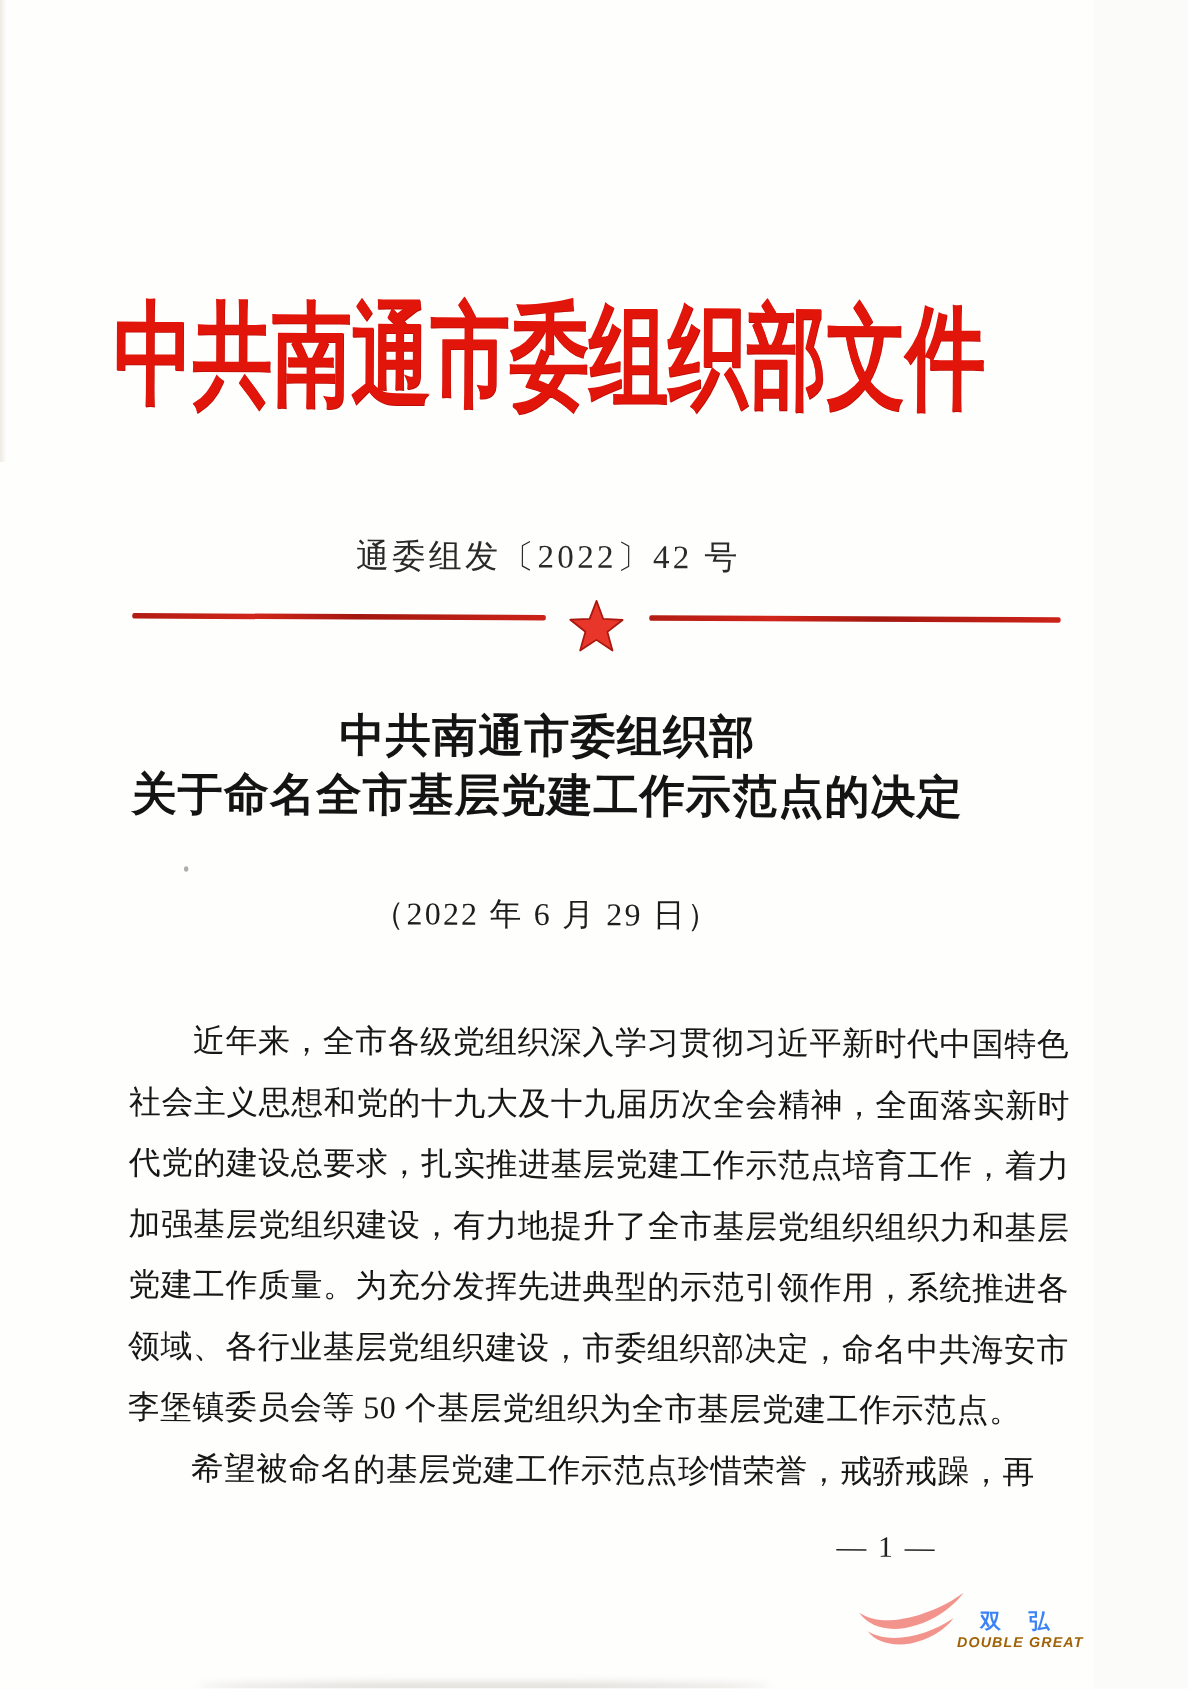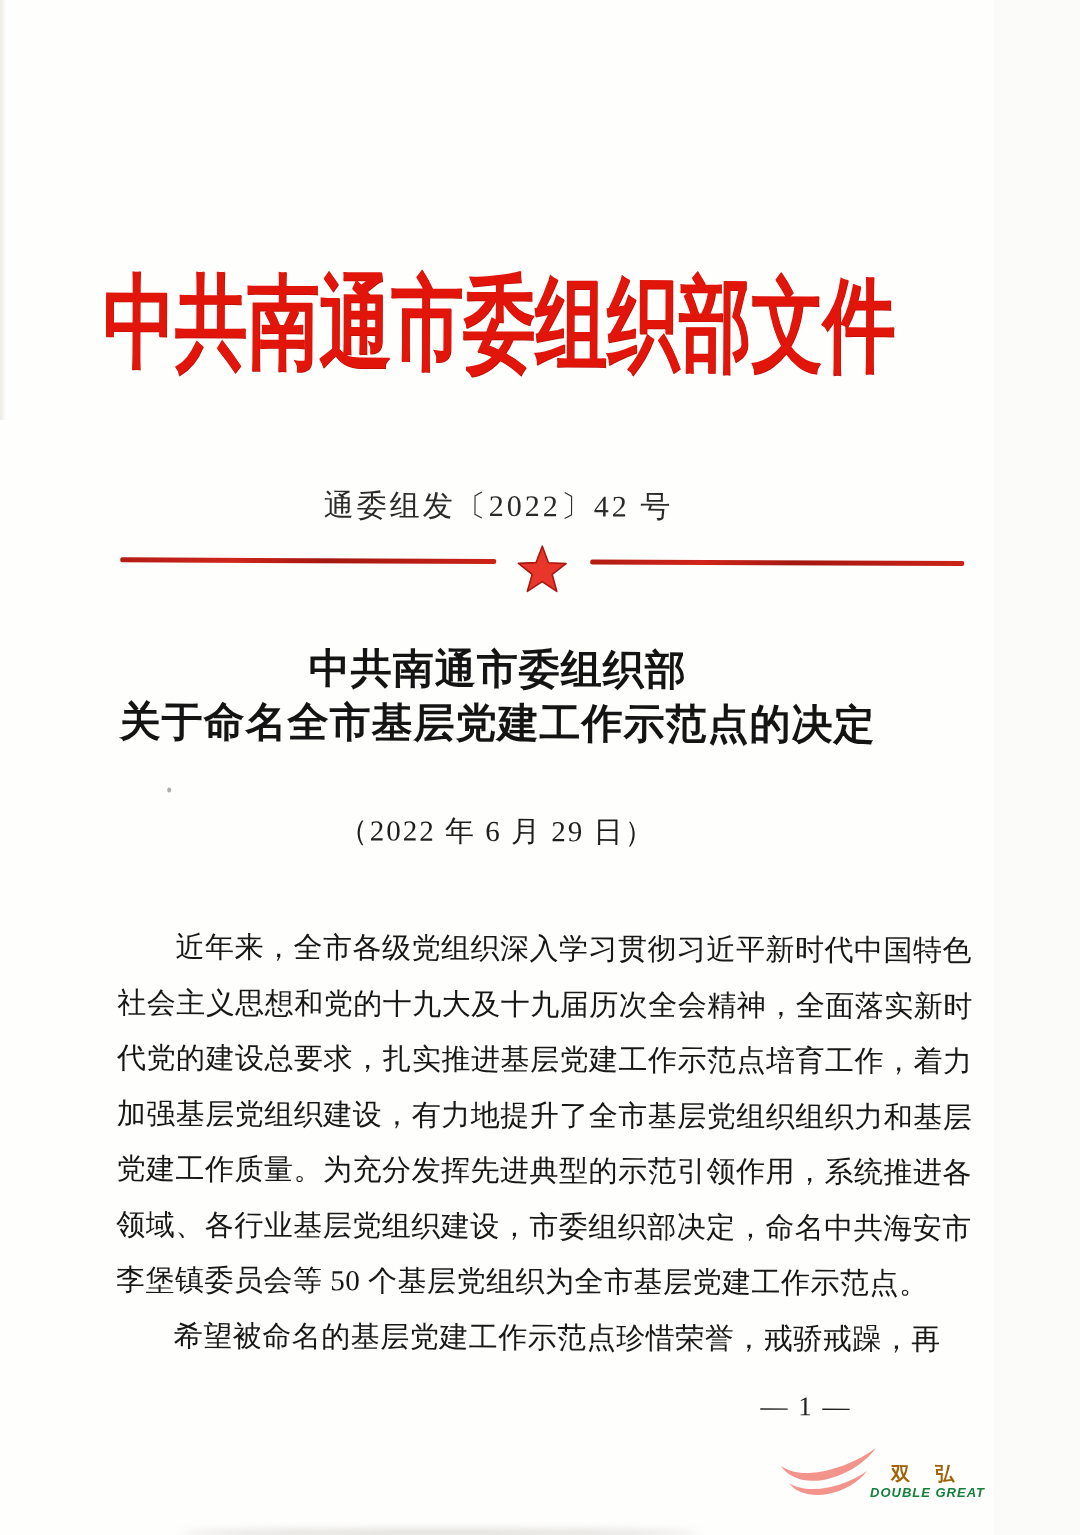--- a/index.html
+++ b/index.html
@@ -88,28 +88,28 @@
     letter-spacing: 2px; white-space: nowrap;
   }
   .logo {
     position: absolute; right: 20px; bottom: 28px;
     width: 205px; height: 64px;
   }
   .logo-swoosh { position: absolute; left: 10px; top: 4px; }
   .logo-cn {
     position: absolute; left: 122px; top: 18px;
     font-family: "Liberation Sans", "DejaVu Sans", sans-serif;
-    font-size: 19px; font-weight: bold; color: #a16207;
+    font-size: 19px; font-weight: bold; color: #3b82f6;
     letter-spacing: 10px; white-space: nowrap;
   }
   .logo-en {
     position: absolute; left: 101px; top: 42px;
     font-family: "Liberation Sans", "DejaVu Sans", sans-serif;
     font-size: 13px; font-style: italic; font-weight: bold;
-    color: #15803d; letter-spacing: 1px; white-space: nowrap;
+    color: #a16207; letter-spacing: 1px; white-space: nowrap;
   }
   .bottom-shadow {
     position: absolute; bottom: -2px; left: 180px;
     width: 520px; height: 7px;
     background: #b3aea3; border-radius: 50%;
     filter: blur(4px); opacity: .5;
   }
 </style>
 </head>
 <body>

